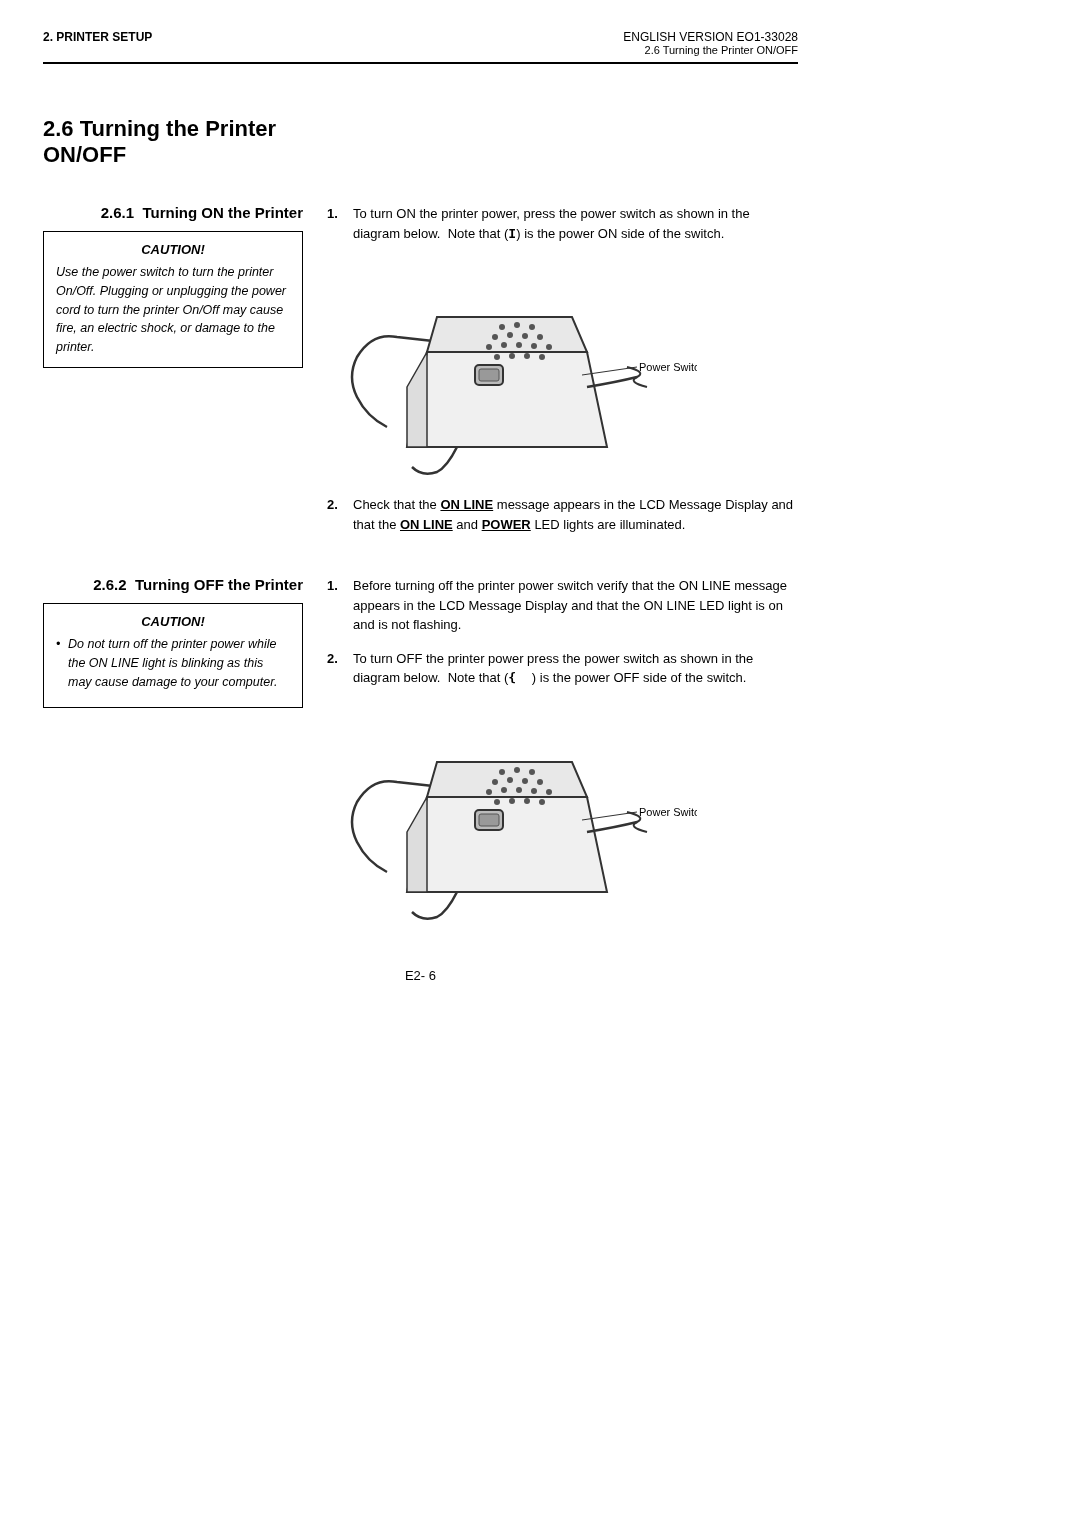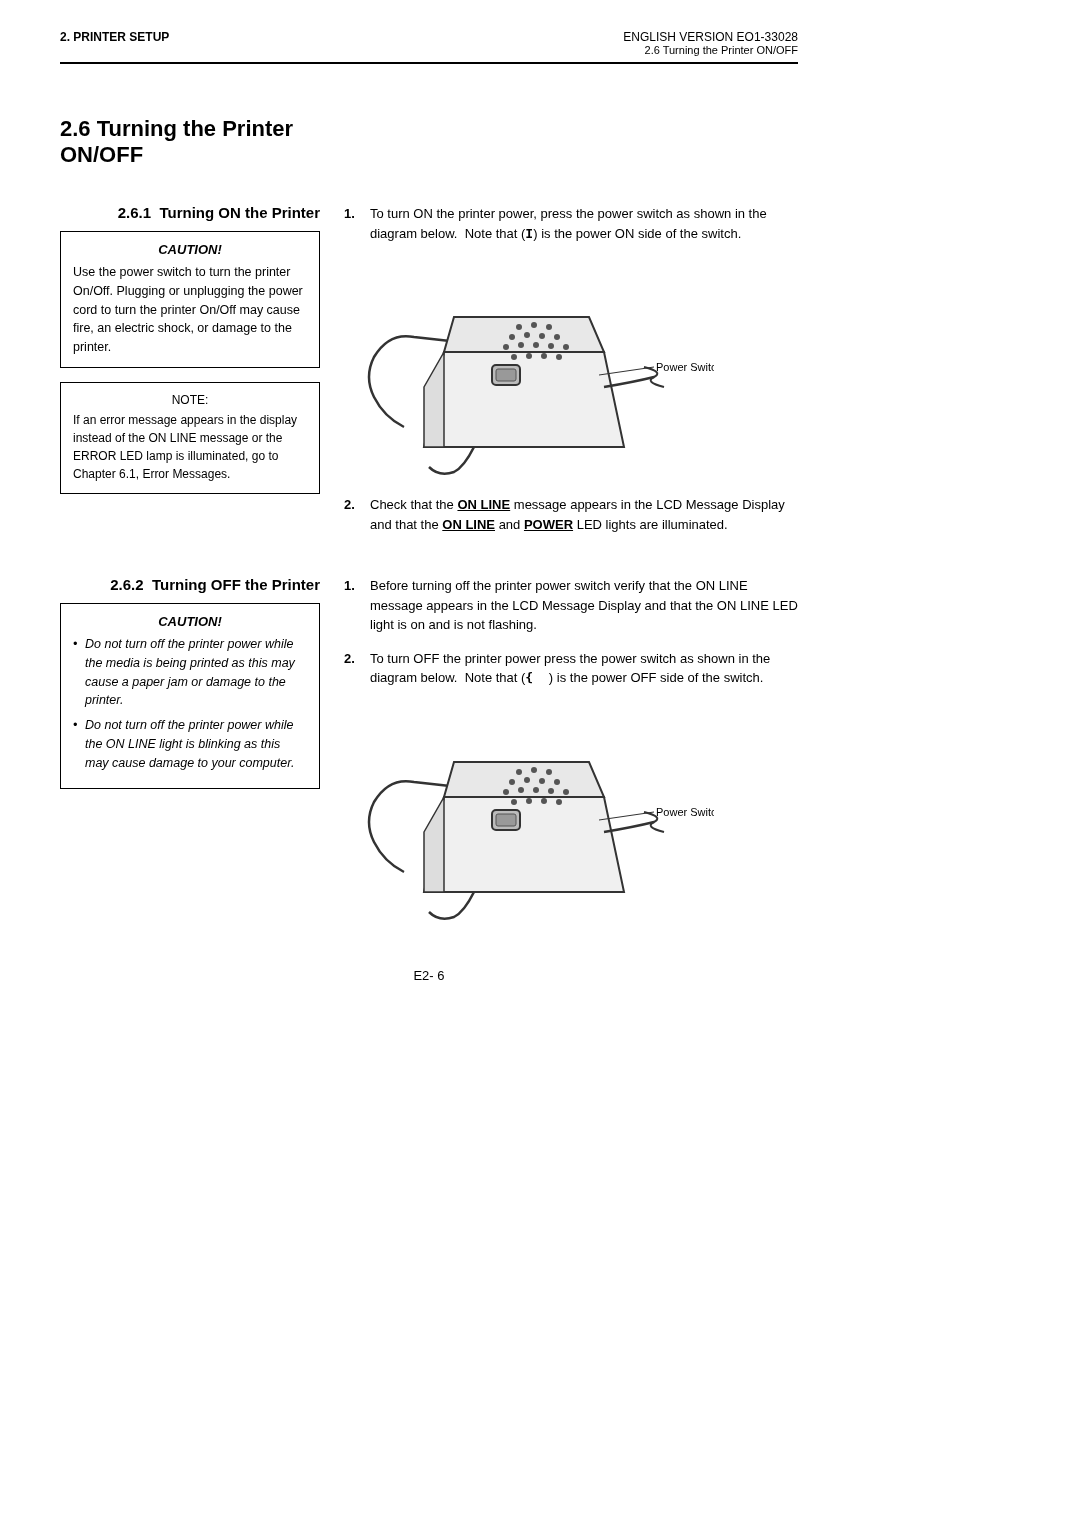--- a/index.html
+++ b/index.html
@@ -8,21 +8,21 @@
       font-size: 13px;
       background: #fff;
       color: #000;
       width: 1080px;
       min-height: 1525px;
       padding: 0;
     }
     .page {
       width: 858px;
       min-height: 1525px;
-      padding: 30px 60px 60px 60px;
+      padding: 30px 60px 60px 43px;
       position: relative;
     }
     
     .header {
       display: flex;
       justify-content: space-between;
       align-items: flex-start;
       border-bottom: 2px solid #000;
       padding-bottom: 6px;
       margin-bottom: 4px;
@@ -87,20 +87,21 @@
       font-size: 12.5px;
     }
     .caution-title {
       font-weight: bold;
       font-style: italic;
       text-align: center;
       margin-bottom: 6px;
       font-size: 13px;
     }
     .caution-text {
+      font-style: italic;
       line-height: 1.5;
     }
 
     
     .note-box {
       border: 1.5px solid #000;
       padding: 10px 12px;
       margin-bottom: 14px;
       font-size: 12px;
     }
@@ -215,24 +216,20 @@
     <div class="left-col">
       <div class="subsection-title">
         <span>2.6.1</span>&nbsp;&nbsp;<span>Turning ON the Printer</span>
       </div>
 
       <div class="caution-box">
         <div class="caution-title">CAUTION!</div>
         <p class="caution-text">Use the power switch to turn the printer On/Off. Plugging or unplugging the power cord to turn the printer On/Off may cause fire, an electric shock, or damage to the printer.</p>
       </div>
 
-      <div class="note-box">
-        <div class="note-title">NOTE:</div>
-        <p class="note-text">If an error message appears in the display instead of the ON LINE message or the ERROR LED lamp is illuminated, go to Chapter 6.1, Error Messages.</p>
-      </div>
     </div>
     <div class="right-col">
 
       <div class="step">
         <span class="step-num">1.</span>
         <span class="step-text">
           To turn ON the printer power, press the power switch as shown in the diagram below.&nbsp; Note that (<span class="mono">I</span>) is the power ON side of the switch.
         </span>
       </div>
 
@@ -291,21 +288,20 @@
 
   <div class="two-col subsec-wrap section-divider">
     <div class="left-col">
       <div class="subsection-title">
         <span>2.6.2</span>&nbsp;&nbsp;<span>Turning OFF the Printer</span>
       </div>
 
       <div class="caution-box">
         <div class="caution-title">CAUTION!</div>
         <ul class="caution-list">
-          <li>Do not turn off the printer power while the media is being printed as this may cause a paper jam or damage to the printer.</li>
           <li>Do not turn off the printer power while the ON LINE light is blinking as this may cause damage to your computer.</li>
         </ul>
       </div>
     </div>
     <div class="right-col">
 
       <div class="step">
         <span class="step-num">1.</span>
         <span class="step-text">
           Before turning off the printer power switch verify that the ON LINE message appears in the LCD Message Display and that the ON LINE LED light is on and is not flashing.

